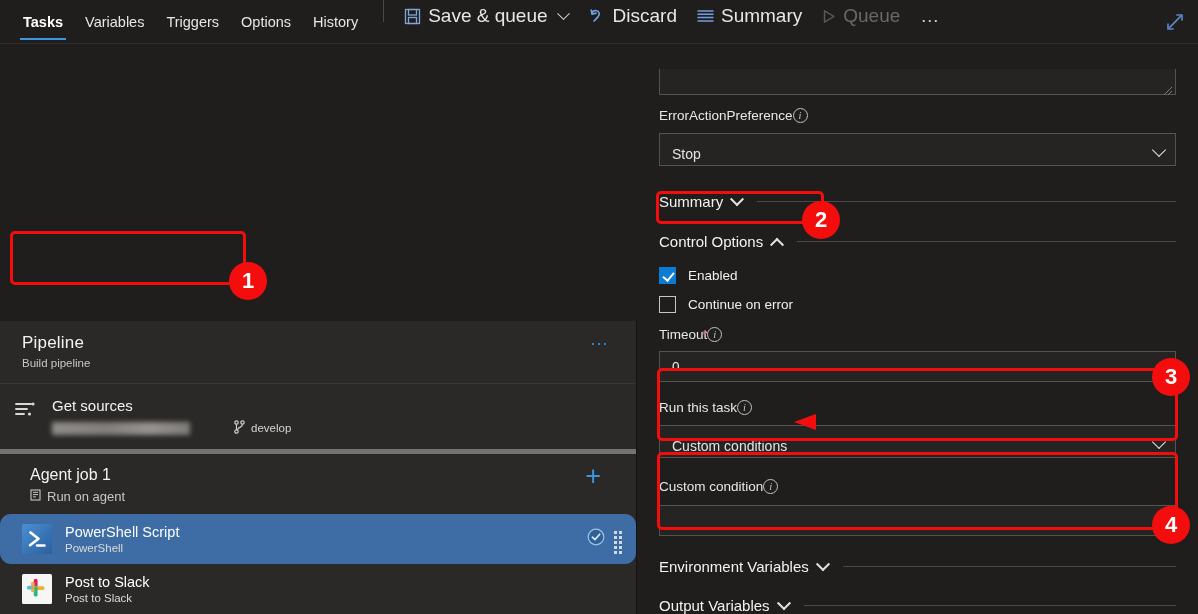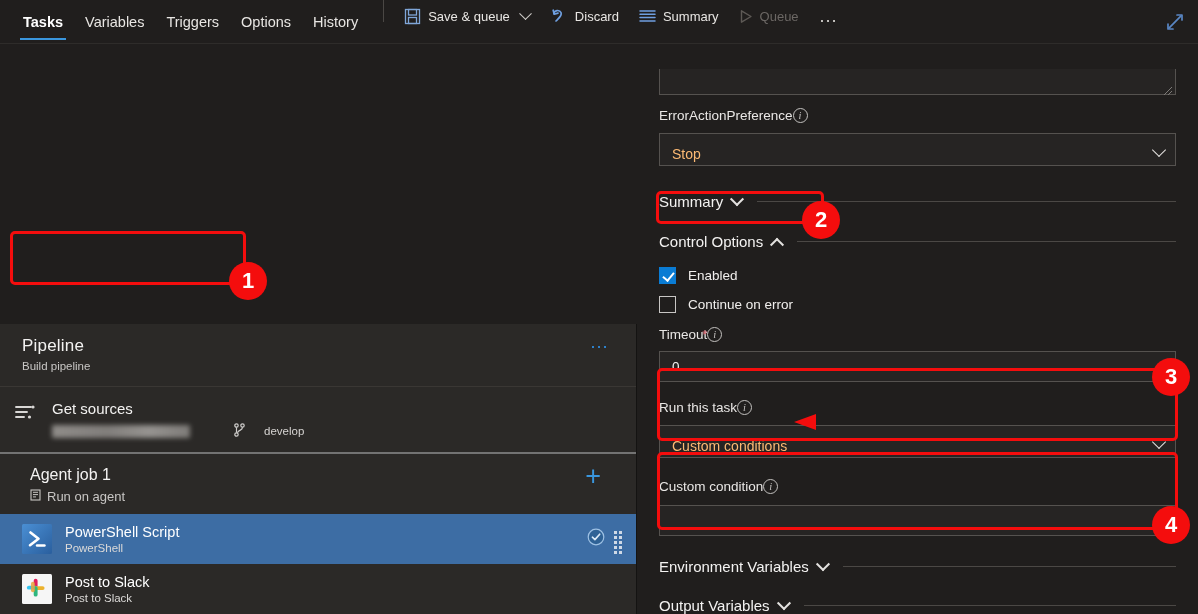--- a/index.html
+++ b/index.html
@@ -48,21 +48,21 @@
   }
   .tb-sep {
     width: 1px; height: 22px;
     background: #4a4744;
     margin: 0 10px 0 14px;
   }
   .tb-btn {
     display: flex; align-items: center;
     gap: 7px;
     color: #e8e6e3;
-    font-size: 13px;
+    font-size: 19px;
     padding: 0 10px;
     height: 32px;
     cursor: pointer;
     white-space: nowrap;
   }
   .tb-btn.disabled { color: #6b6764; cursor: default; }
   .tb-btn .ic { display: inline-flex; align-items:center; justify-content:center; }
   .chev-sm {
     display: inline-block;
     width: 9px; height: 9px;
@@ -117,35 +117,35 @@
   .hdr-ellipsis {
     position: absolute; right: 26px; top: 18px;
     color: #2f8ada; font-size: 19px; letter-spacing: 1.5px; line-height:0;
     cursor: pointer;
   }
 
   
   .getsources {
     position: relative;
     padding: 13px 0 13px 14px;
-    border-bottom: 2px solid #737373;
+    border-bottom: 5px solid #737373;
     display: flex;
     gap: 14px;
   }
   .gs-icon { width: 24px; padding-top: 4px; }
   .gs-title { color: #f3f2f1; font-size: 15px; }
   .gs-row2 { display: flex; align-items: center; margin-top: 6px; }
   .gs-redacted {
     width: 138px; height: 13px;
     background: linear-gradient(90deg,#9d9a97,#8d8a87 40%,#a5a29f 70%,#8a8784);
     filter: blur(2.6px);
     border-radius: 1px;
     opacity: .88;
   }
-  .gs-branch { display:flex; align-items:center; gap:19px; margin-left: 44px; color:#d6d4d2; font-size: 11.5px; }
+  .gs-branch { display:flex; align-items:center; gap:6px; margin-left: 44px; color:#d6d4d2; font-size: 11.5px; }
 
   
   .agentjob {
     position: relative;
     padding: 12px 0 10px 20px;
     margin-left: 10px;
   }
   .aj-title { color: #f3f2f1; font-size: 16px; }
   .aj-sub { display:flex; align-items:center; gap:6px; color:#c8c6c4; font-size: 13px; margin-top: 5px; }
   .aj-add {
@@ -157,21 +157,21 @@
   
   .task-row {
     position: relative;
     height: 50px;
     display: flex;
     align-items: center;
     padding-left: 22px;
     gap: 13px;
     cursor: pointer;
   }
-  .task-row.selected { background: #3d6da4; }
+  .task-row.selected { background: #3d6da4; border-radius: 11px; }
   .task-ic { width: 30px; height: 30px; flex: 0 0 30px; }
   .task-name { color: #ffffff; font-size: 14.5px; }
   .task-sub { color: #dcdad8; font-size: 11.5px; margin-top: 2px; }
   .task-right {
     position: absolute; right: 14px; top: 0; bottom: 0;
     display: flex; align-items: center; gap: 9px;
   }
   .grip {
     width: 8px; height: 16px;
     display: grid;
@@ -216,21 +216,21 @@
     padding: 0 12px;
     font-family: "Liberation Sans", sans-serif;
     outline: none;
   }
   .select-box {
     position: relative;
     width: 100%;
     height: 33px;
     background: #262423;
     border: 1px solid #55524f;
-    color: #fdba74;
+    color: #e5e5e5;
     font-size: 14px;
     display: flex; align-items: center;
     padding: 8px 30px 0 12px;
     cursor: pointer;
   }
   .select-box .chev {
     position: absolute; right: 11px; top: 11px;
     width: 10px; height: 10px;
     border-right: 1.8px solid #e3e1df;
     border-bottom: 1.8px solid #e3e1df;

